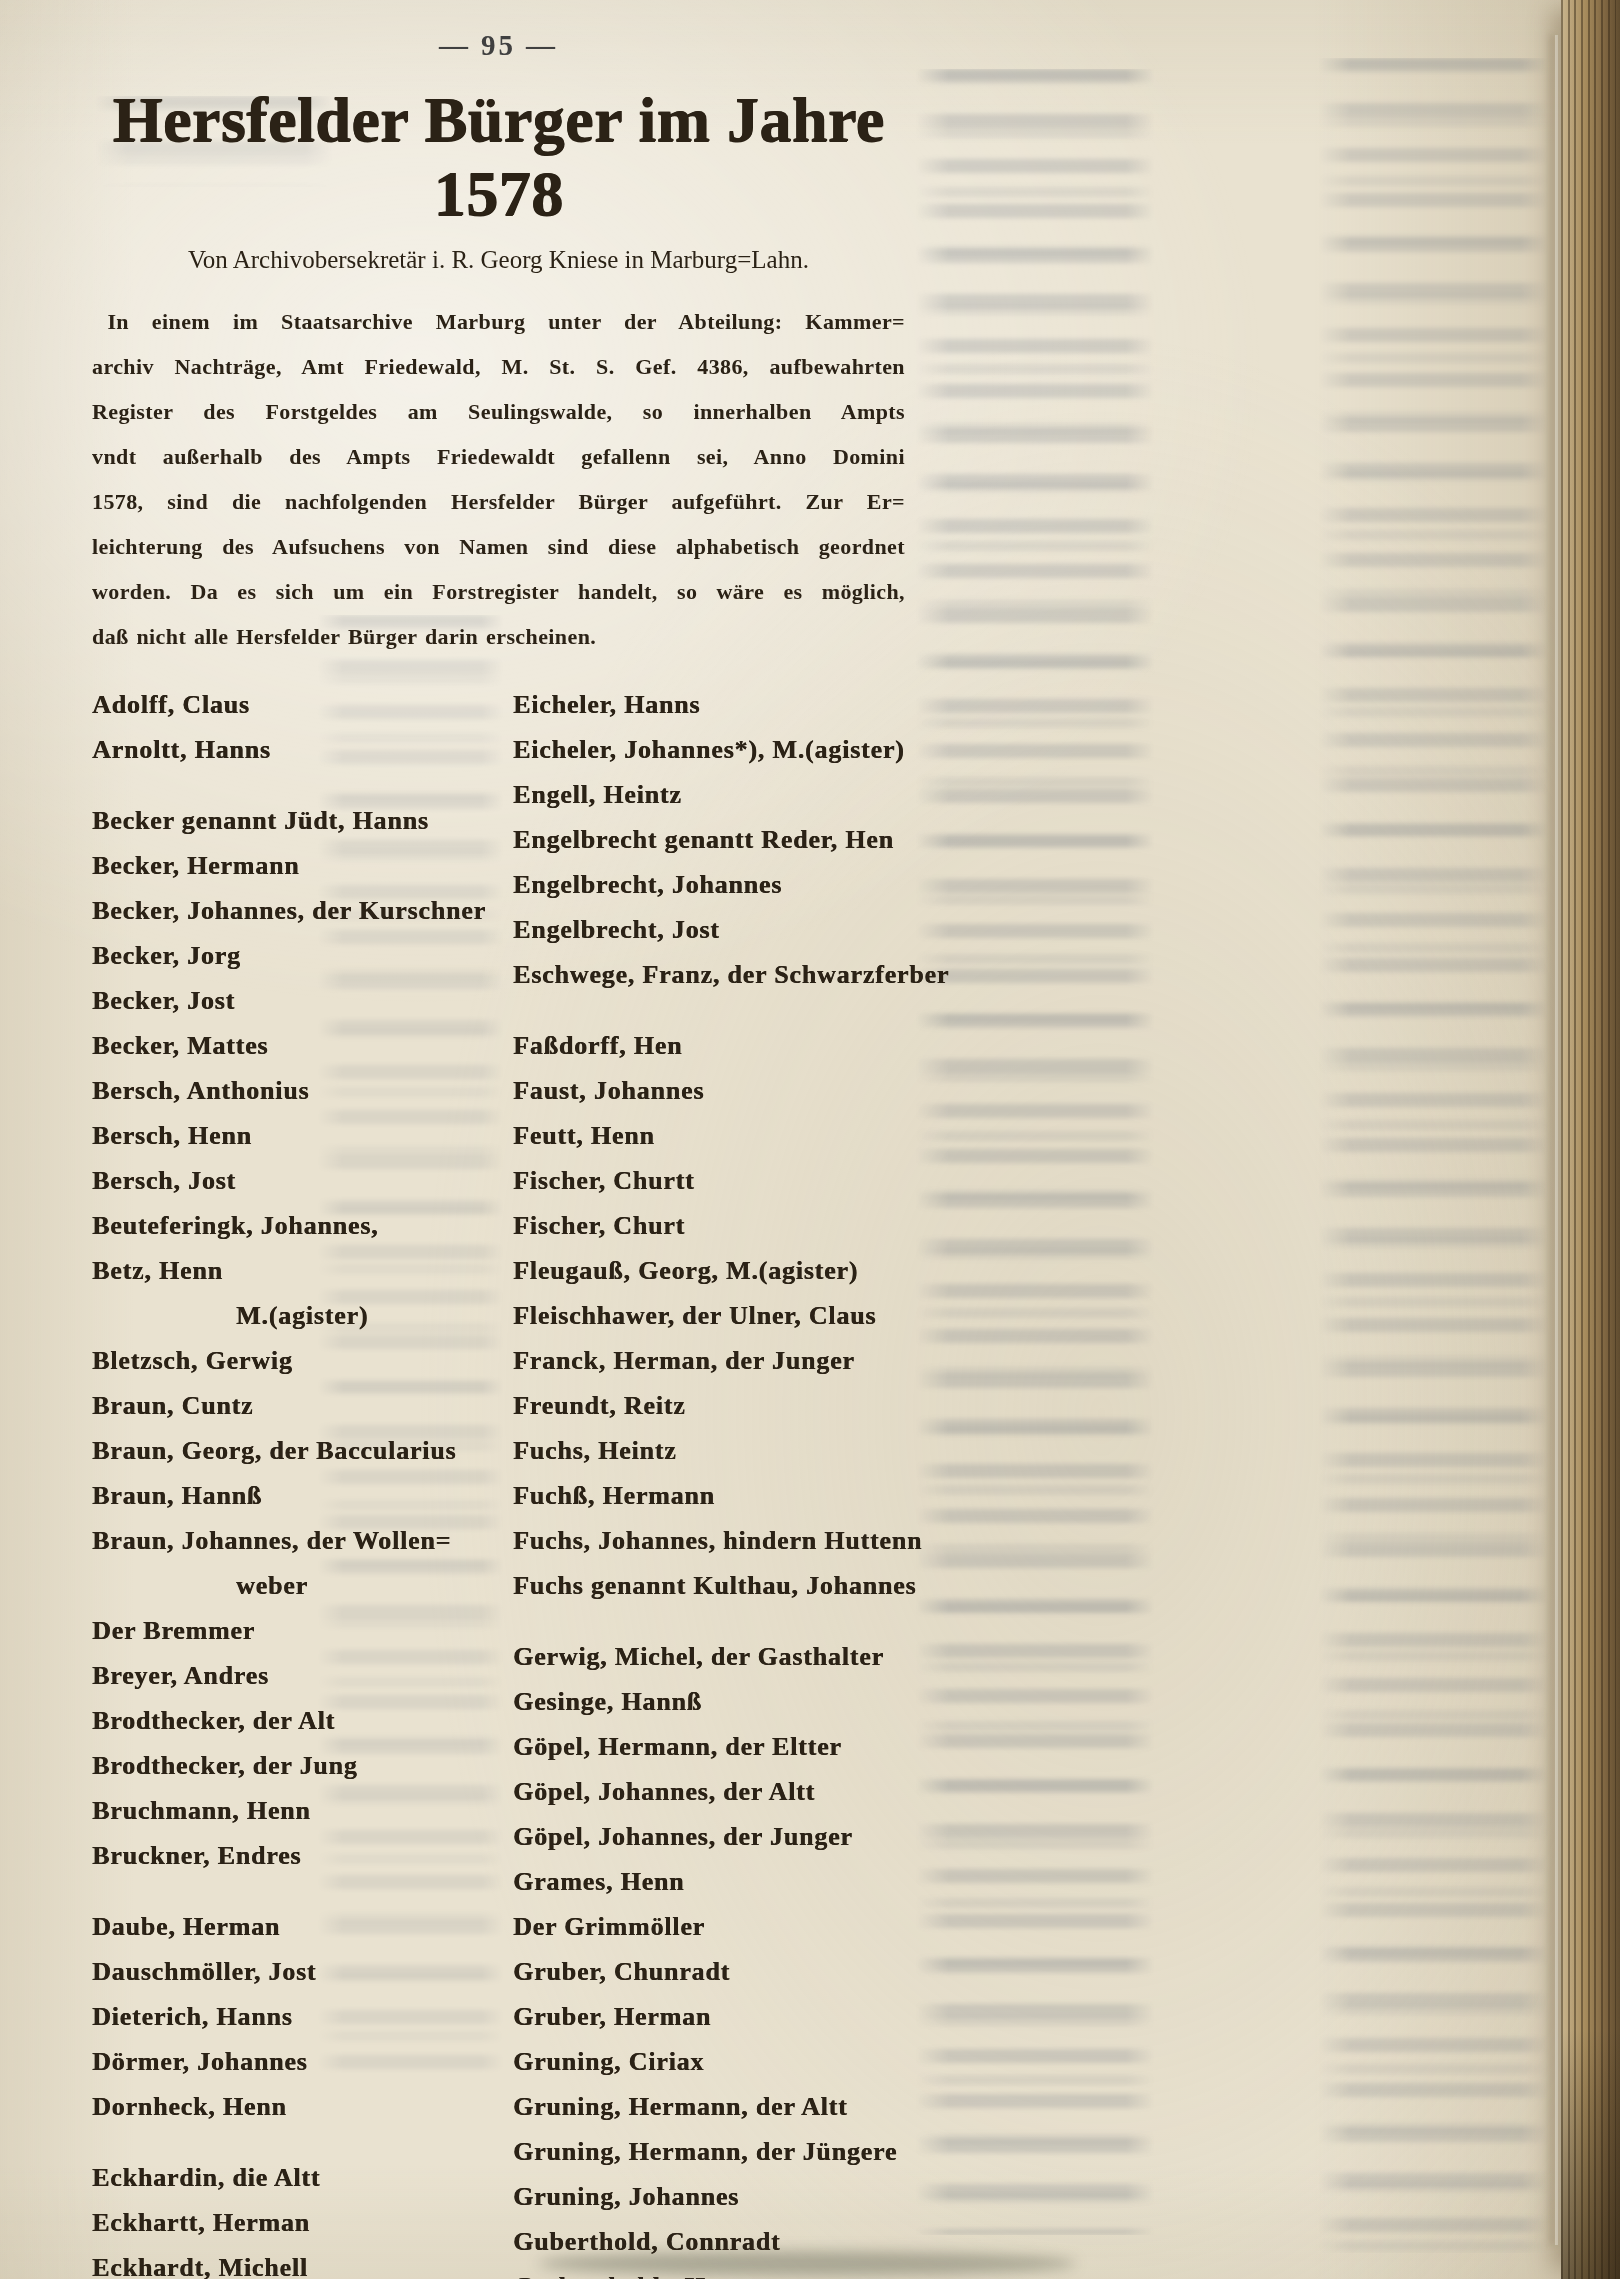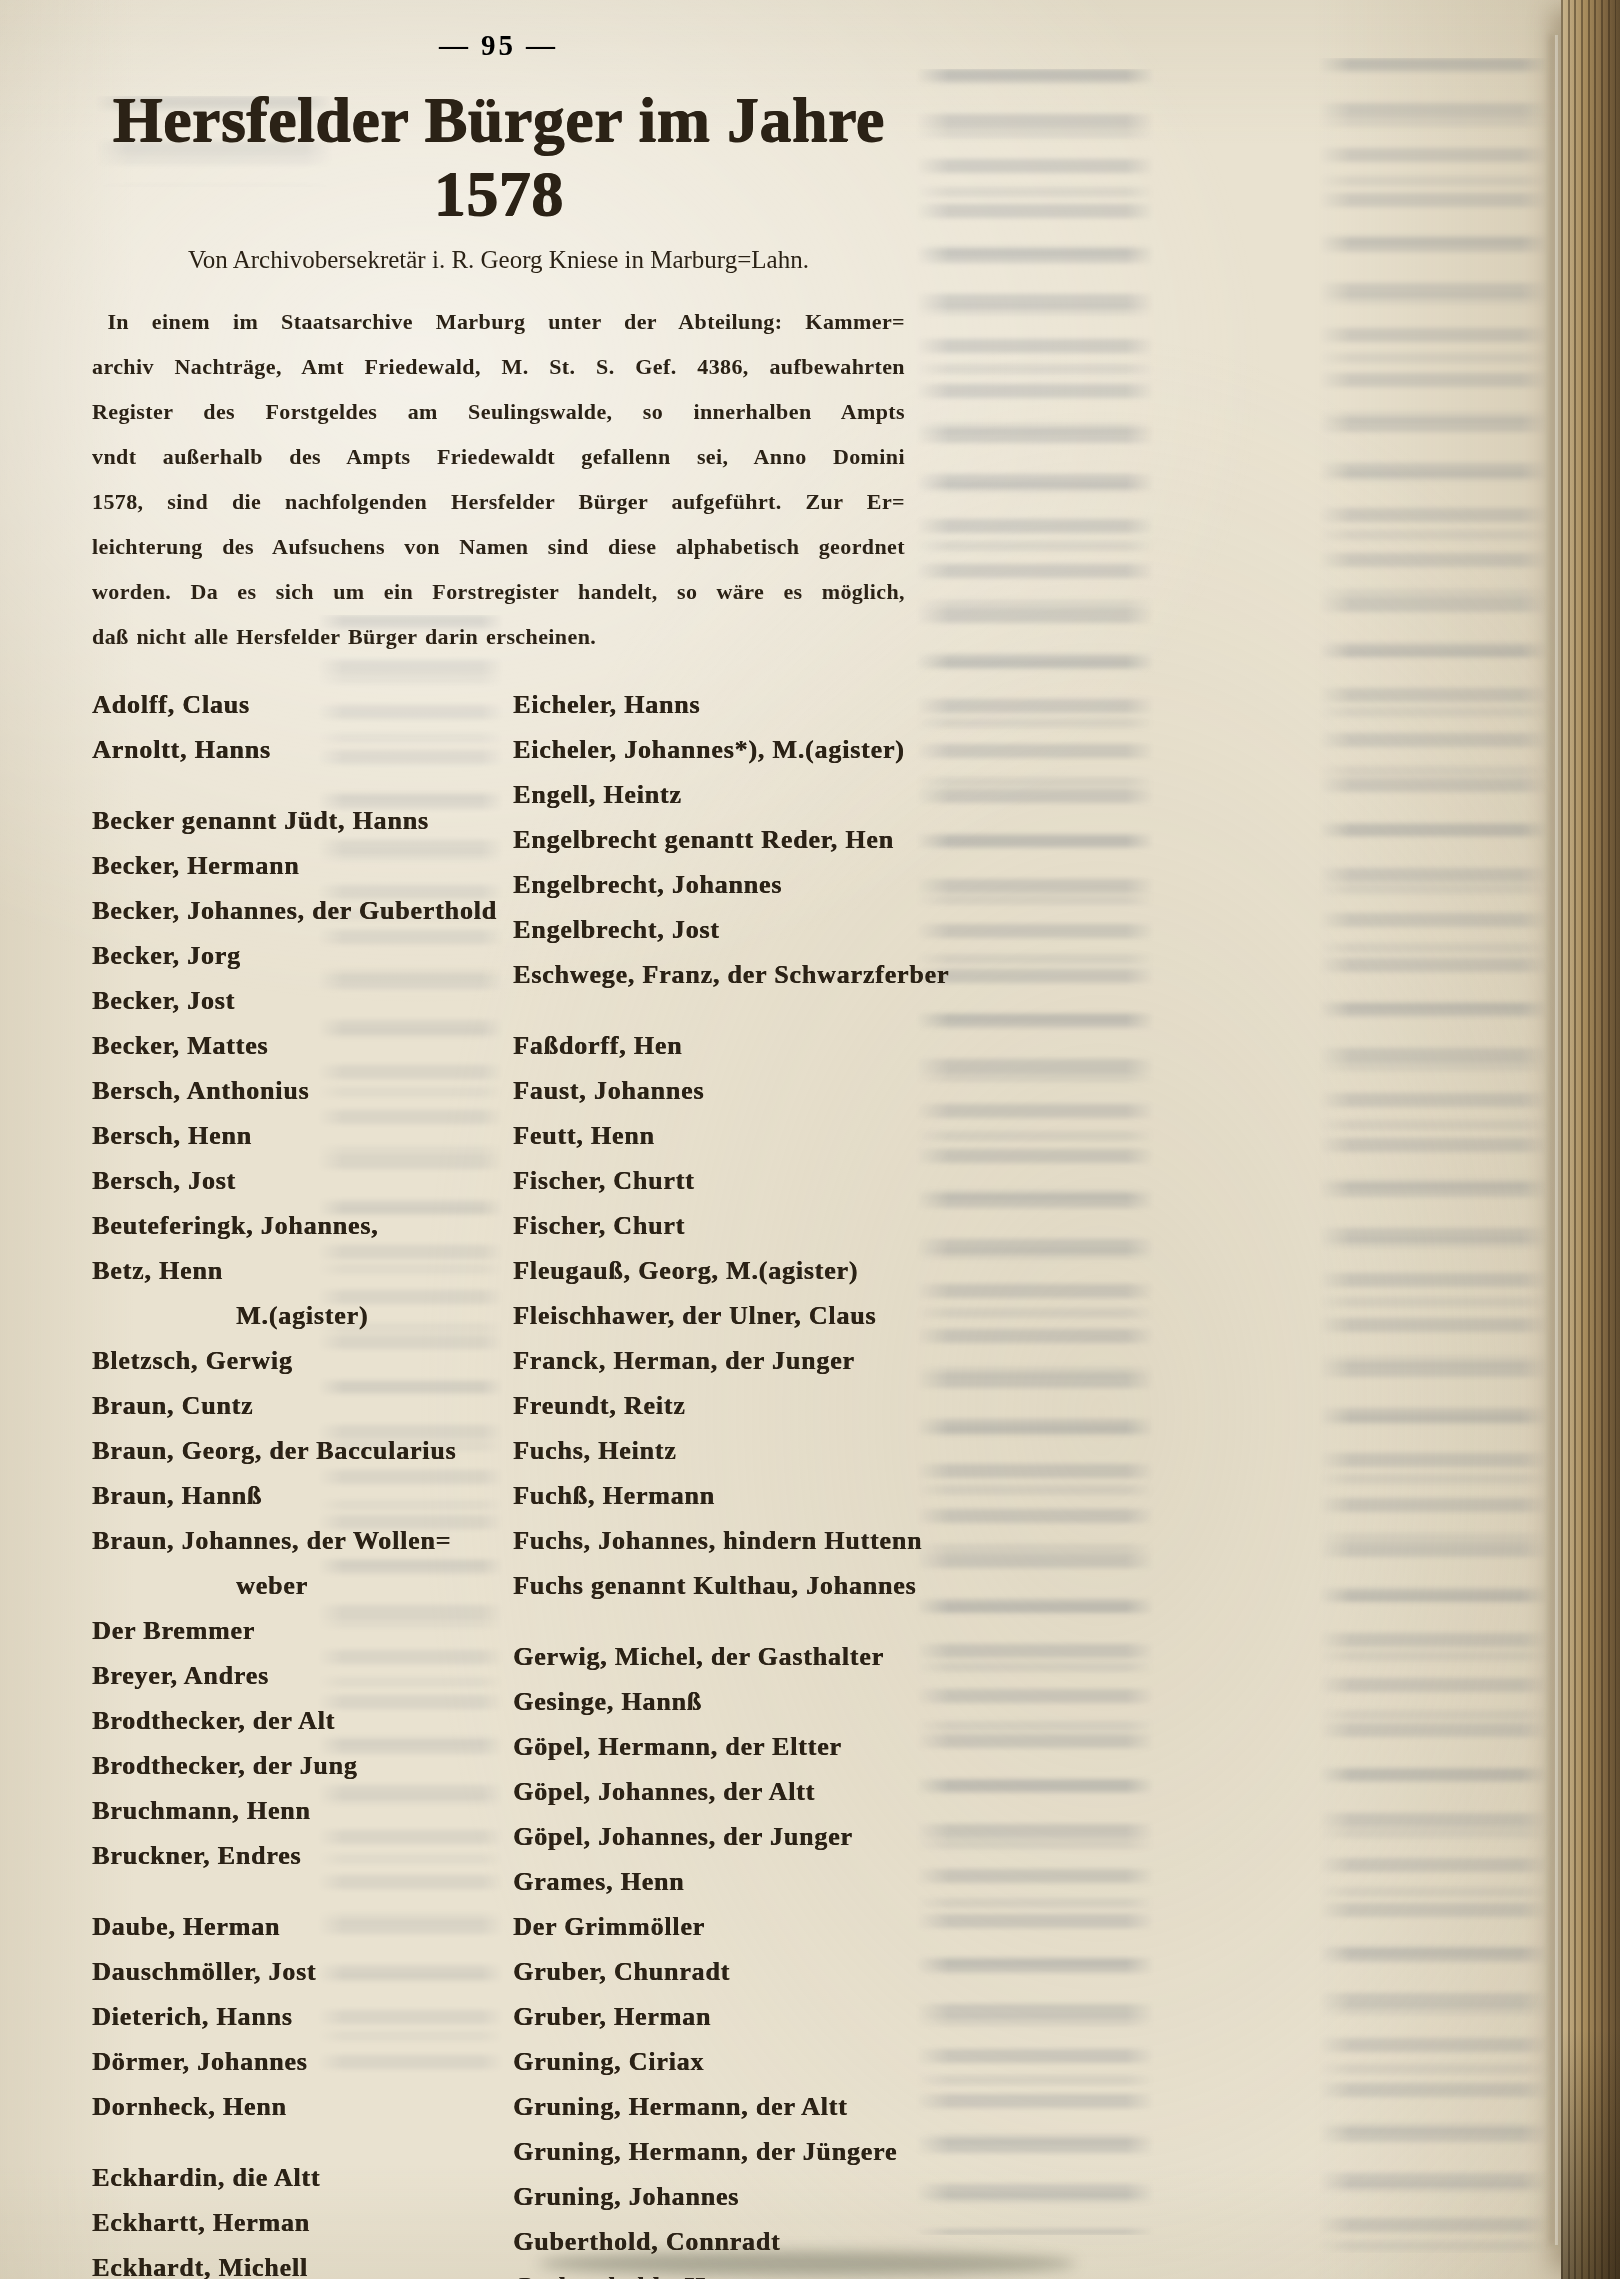--- a/index.html
+++ b/index.html
@@ -11,21 +11,21 @@
     background-image:
       radial-gradient(1201px 913px at 26% 16%, rgba(255,255,255,.55), transparent 70%),
       radial-gradient(913px 1441px at 68% 62%, rgba(208,198,172,.35), transparent 75%),
       linear-gradient(to right, rgba(188,176,148,.28), transparent 134px),
       linear-gradient(to left, rgba(160,140,100,.30), transparent 307px),
       linear-gradient(to bottom, rgba(198,188,162,.25), transparent 144px),
       linear-gradient(to top, rgba(190,180,152,.22), transparent 115px);
   }
   .content{position:absolute;left:92px;top:29px;width:813px;z-index:2;}
   .page-number{
-    text-align:center;font-size:29px;font-weight:700;letter-spacing:2.9px;color:#000000;
+    text-align:center;font-size:29px;font-weight:700;letter-spacing:2.9px;color:#404040;
   }
   .title{
     margin:21px 0 0;text-align:center;font-size:64px;font-weight:700;letter-spacing:0.5px;
     text-shadow:0.9px 0 0 currentColor, 0 0.6px 0 currentColor;
   }
   .subtitle{margin-top:15.4px;text-align:center;font-size:25px;font-weight:400;}
   .intro{margin-top:25px;font-size:22px;font-weight:700;}
   .intro-line{line-height:45px;text-align:justify;text-align-last:justify;letter-spacing:0.4px;word-spacing:1.9px;}
   .intro-line.first{text-indent:15.4px;}
   .intro-line.last{text-align-last:left;}
@@ -101,21 +101,21 @@
   <div class="columns">
     <div class="col col-left">
       <div>
           <div class="section">
             <div class="name-line">Adolff, Claus</div>
             <div class="name-line">Arnoltt, Hanns</div>
           </div>
           <div class="section">
             <div class="name-line">Becker genannt Jüdt, Hanns</div>
             <div class="name-line">Becker, Hermann</div>
-            <div class="name-line">Becker, Johannes, der Guberthold</div>
+            <div class="name-line">Becker, Johannes, der Kurschner</div>
             <div class="name-line">Becker, Jorg</div>
             <div class="name-line">Becker, Jost</div>
             <div class="name-line">Becker, Mattes</div>
             <div class="name-line">Bersch, Anthonius</div>
             <div class="name-line">Bersch, Henn</div>
             <div class="name-line">Bersch, Jost</div>
             <div class="name-line">Beuteferingk, Johannes,</div>
             <div class="name-line">Betz, Henn</div>
             <div class="name-line cont">M.(agister)</div>
             <div class="name-line">Bletzsch, Gerwig</div>

